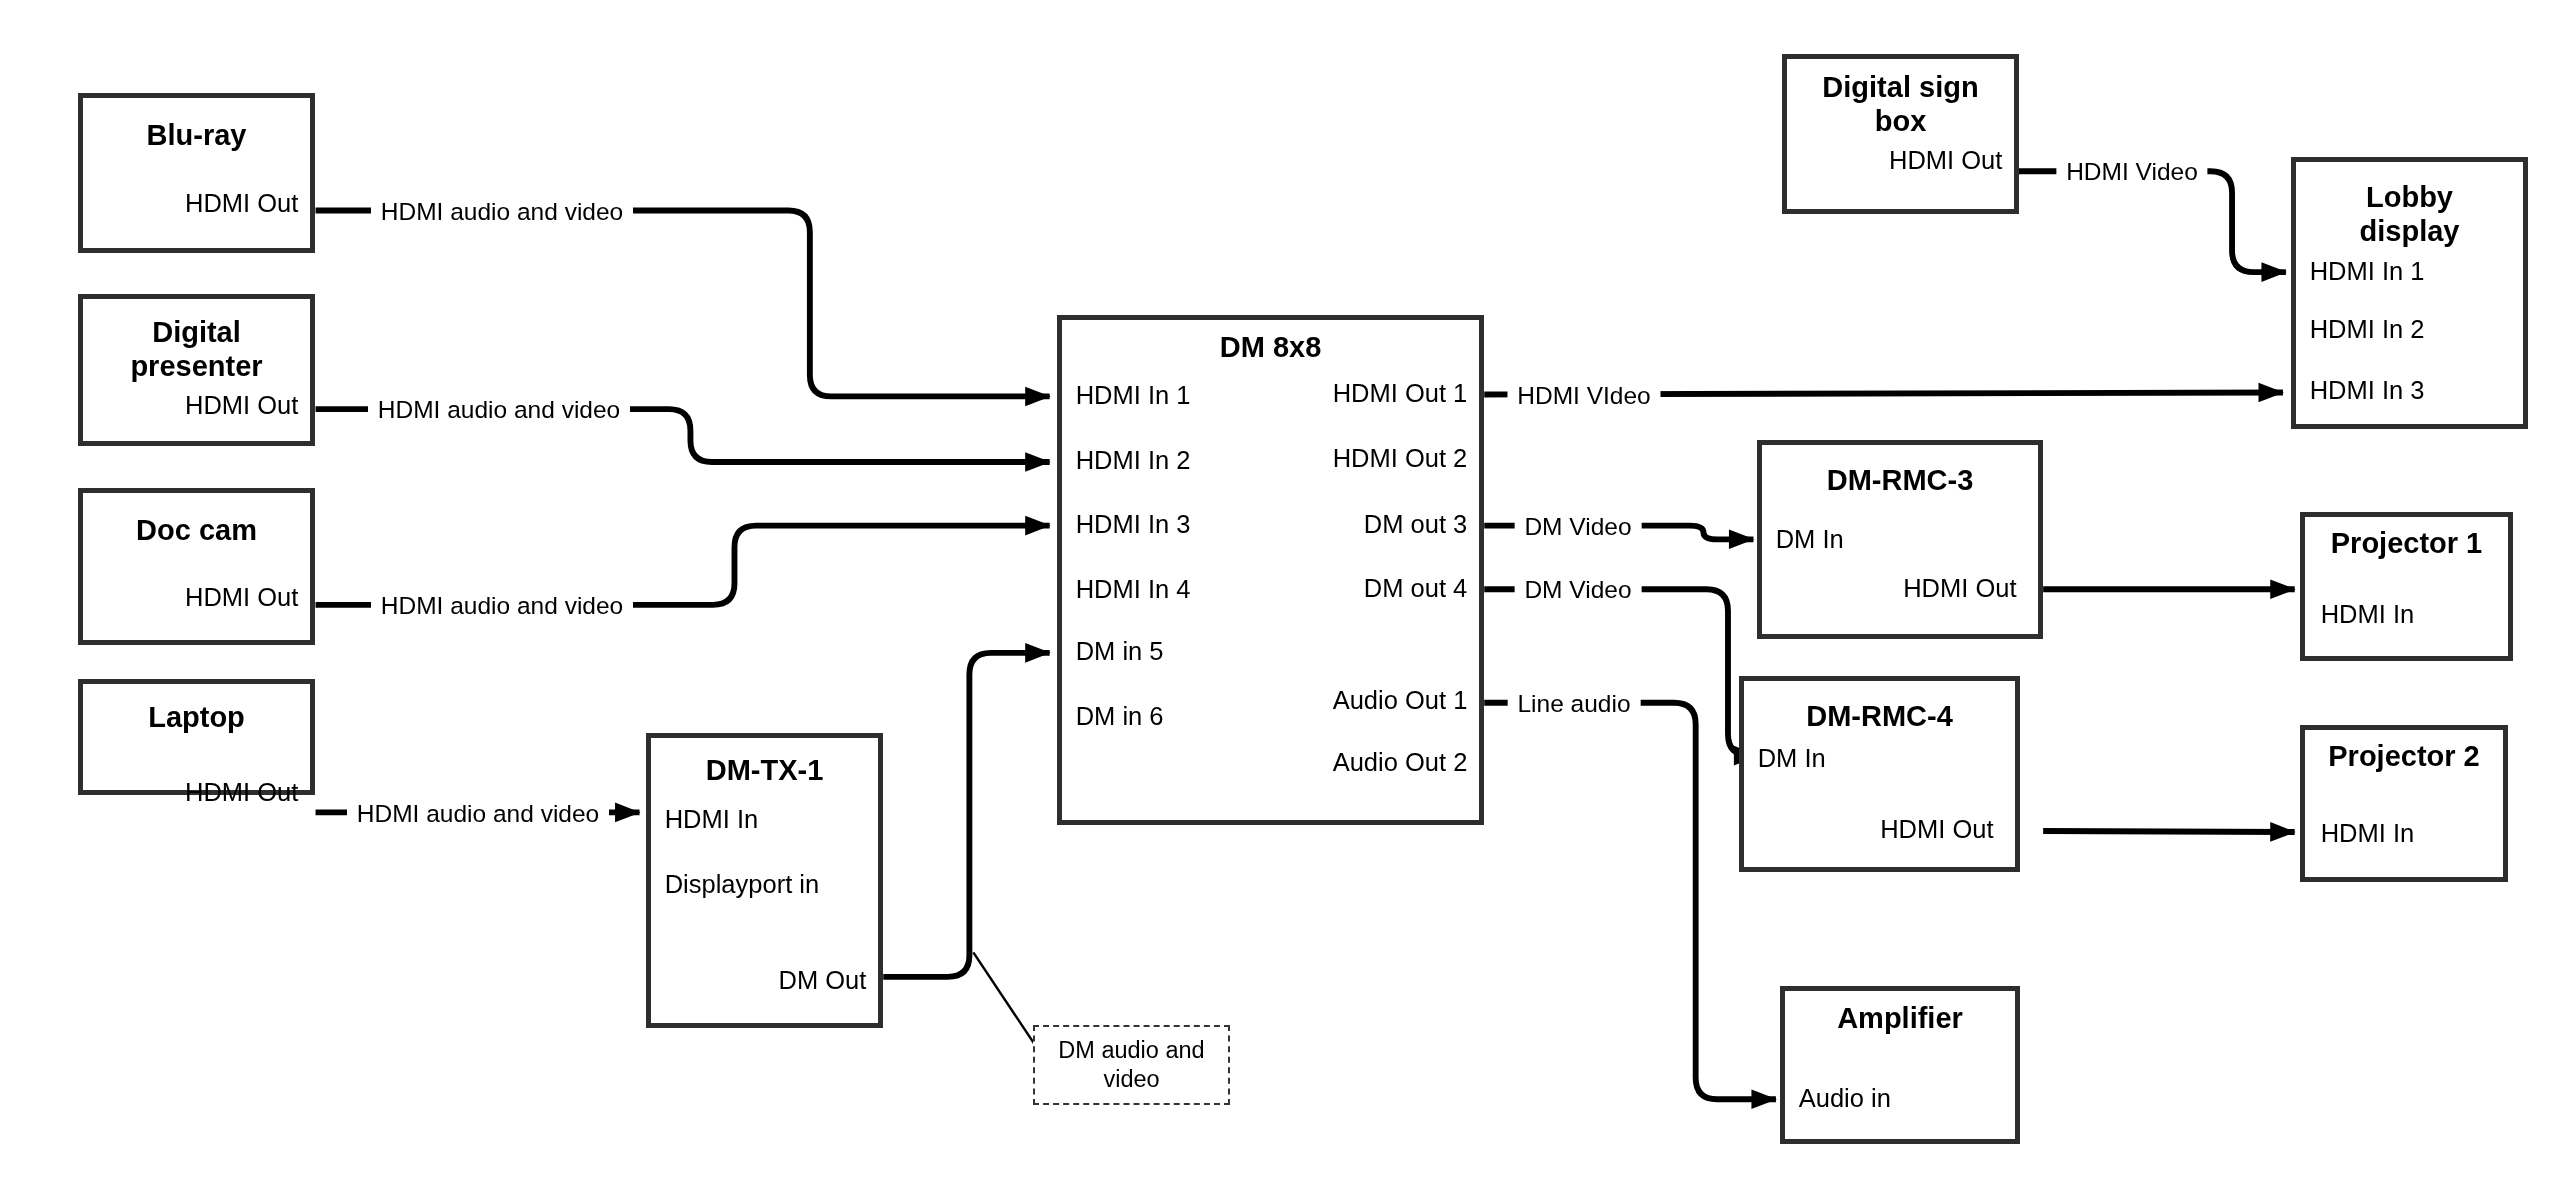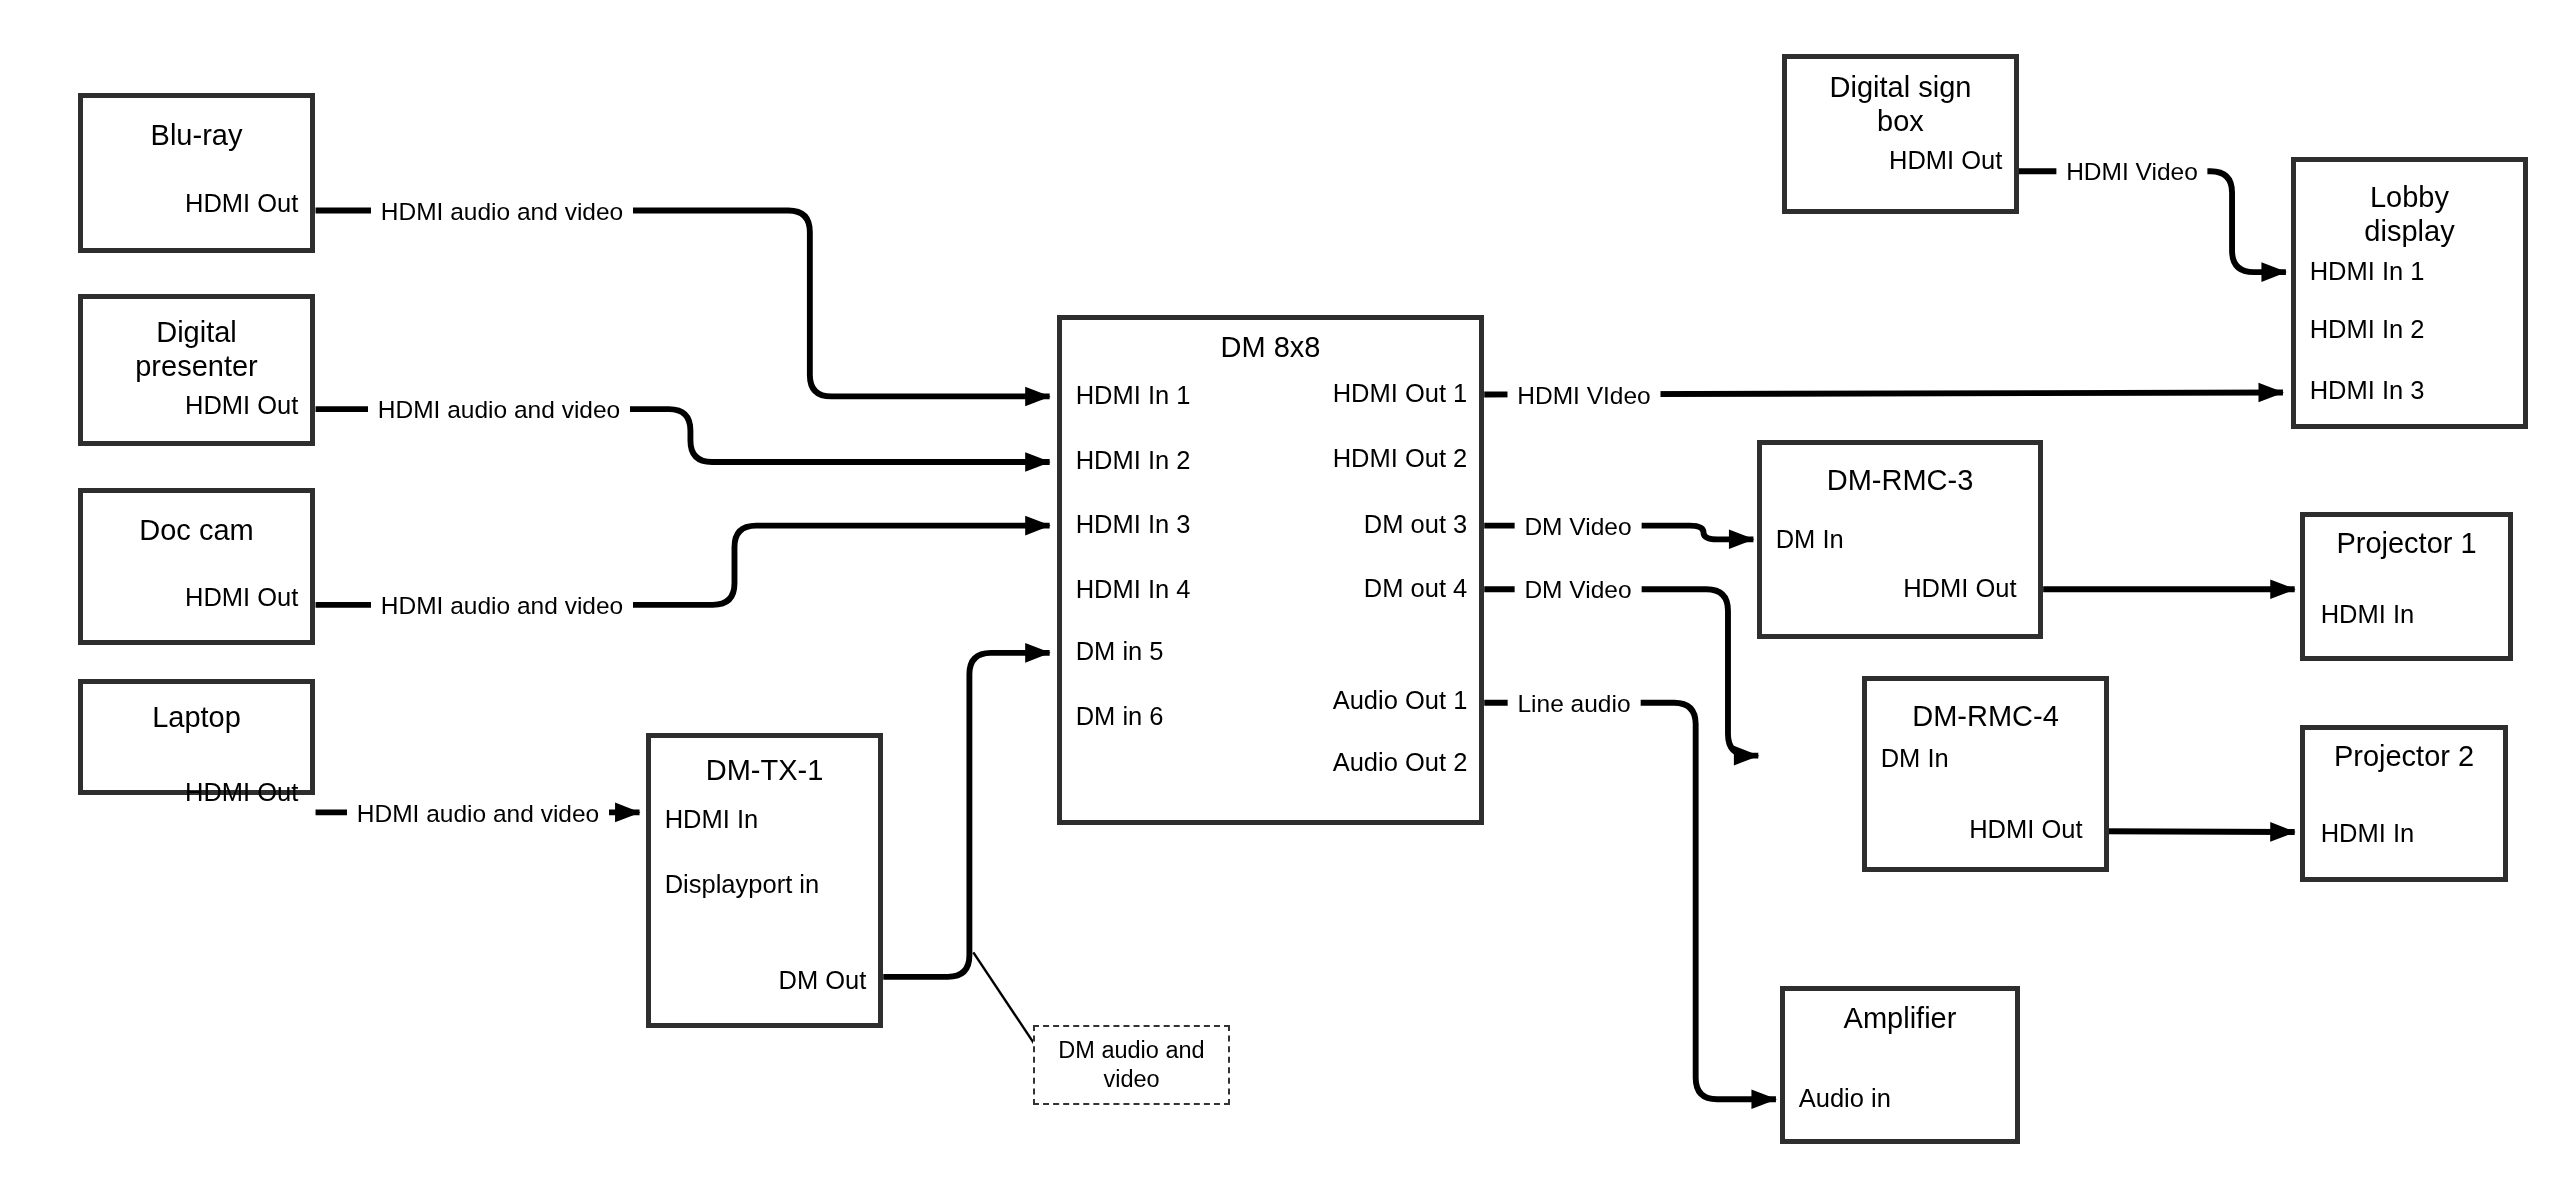--- a/index.html
+++ b/index.html
@@ -1,21 +1,21 @@
 <!DOCTYPE html>
 <html><head>
 <meta charset="utf-8">
 <style>
   html,body{margin:0;padding:0;background:#ffffff;}
   .canvas{position:relative;width:2576px;height:1201px;background:#ffffff;overflow:hidden;
           font-family:"Liberation Sans", sans-serif;color:#000000;}
   svg.wires{position:absolute;left:0;top:0;width:2576px;height:1201px;}
   .box{position:absolute;box-sizing:border-box;border:5.9px solid #2e2e2e;background:#ffffff;}
   .title{position:absolute;left:0;right:0;top:11.7px;text-align:center;
-         font-weight:normal;font-size:29px;line-height:34px;}
+         font-weight:bold;font-size:29px;line-height:34px;}
   .title .inner{display:block;margin:0 auto;}
   .port{position:absolute;font-size:25.5px;line-height:29px;white-space:nowrap;}
   .port.left{left:13.7px;text-align:right;}
   .port.right{right:11.7px;text-align:right;}
   .linelabel{position:absolute;transform:translate(-50%,-50%);background:#ffffff;
              padding:0 9.8px;font-size:24.5px;line-height:29px;white-space:nowrap;}
   .callout{position:absolute;box-sizing:border-box;border:2px dashed #333333;background:#ffffff;
            display:flex;align-items:center;justify-content:center;text-align:center;
            font-size:23.5px;line-height:29px;}
   .callout .inner{display:block;width:166px;}
@@ -113,21 +113,21 @@
     <div class="title" style="top:17.6px">DM-RMC-3</div>
     <div class="port left" style="top:80px">DM In</div>
     <div class="port right" style="top:129px;right:21.5px">HDMI Out</div>
   </div>
 
   <div class="box" style="left:2300px;top:512px;width:213px;height:149px">
     <div class="title" style="top:8.8px">Projector 1</div>
     <div class="port left" style="top:83px;left:15.7px">HDMI In</div>
   </div>
 
-  <div class="box" style="left:1862px;top:676px;width:247px;height:196px">
+  <div class="box" style="left:1739px;top:676px;width:281px;height:196px">
     <div class="title" style="top:17.6px">DM-RMC-4</div>
     <div class="port left" style="top:63px">DM In</div>
     <div class="port right" style="top:134px;right:21.5px">HDMI Out</div>
   </div>
 
   <div class="box" style="left:2300px;top:725px;width:208px;height:157px">
     <div class="title" style="top:8.8px">Projector 2</div>
     <div class="port left" style="top:89px;left:15.7px">HDMI In</div>
   </div>
 

